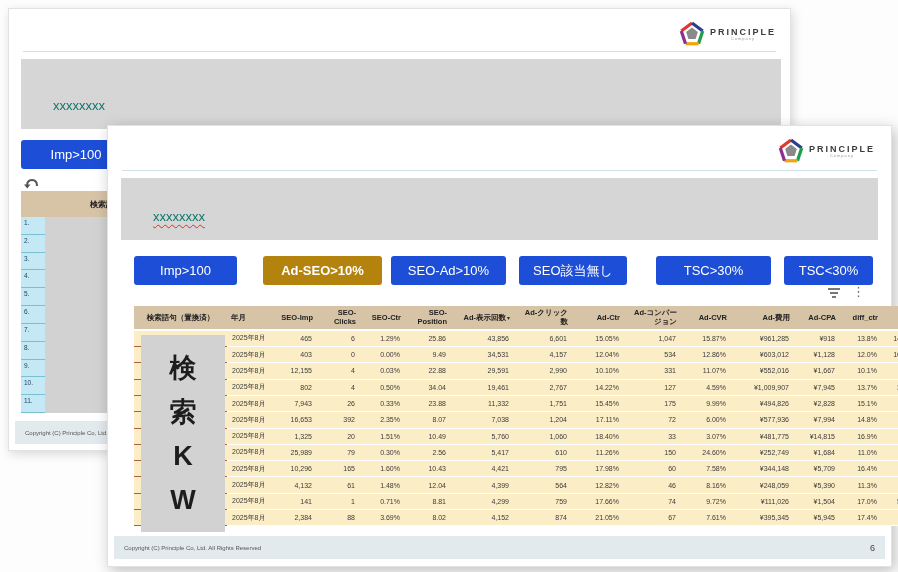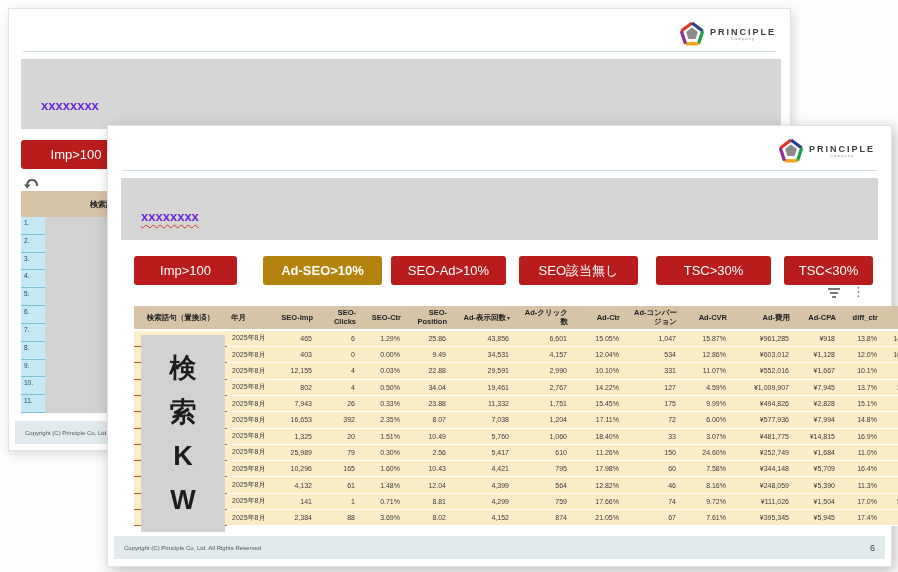--- a/index.html
+++ b/index.html
@@ -3,30 +3,30 @@
 <meta charset="utf-8">
 <style>
   html,body{margin:0;padding:0;width:898px;height:572px;background:#fdfdfd;overflow:hidden;
     font-family:"Liberation Sans","DejaVu Sans",sans-serif;}
   .slide{position:absolute;background:#fff;border:1px solid #e2e2e2;}
   .slide.back{left:8px;top:8px;width:781px;height:441px;box-shadow:2px 3px 10px rgba(0,0,0,.15);}
   .slide.front{left:107px;top:125px;width:783px;height:440px;box-shadow:3px 4px 14px rgba(0,0,0,.25);z-index:10;}
   .slide-title{position:absolute;left:22px;top:13px;font-size:16px;font-weight:bold;color:#111;letter-spacing:.2px;}
   .divider{position:absolute;left:14px;right:14px;height:1px;background:#cfe0e6;}
   .graybox{position:absolute;background:#d6d6d6;}
-  .ph-text{position:absolute;left:20px;bottom:16px;font-weight:bold;font-size:13px;color:#6d28d9;}
+  .ph-text{position:absolute;left:32px;bottom:16px;font-weight:normal;font-size:13px;color:#0f766e;}
   .ph-text.wavy{text-decoration:underline wavy #d93025;text-decoration-thickness:1px;text-underline-offset:3px;}
   
   .logo{position:absolute;display:flex;align-items:center;gap:5px;}
   .logo .mark{width:26px;height:26px;}
   .logo .wordwrap{display:flex;flex-direction:column;line-height:1;}
   .logo .word{font-size:9px;font-weight:bold;color:#3b3b3b;letter-spacing:2px;text-align:center;}
   .logo .sub{font-size:4px;color:#9a9a9a;text-align:center;letter-spacing:1px;}
   
-  .fbtn{position:absolute;height:29px;border-radius:3px;background:#b91c1c;color:#fff;
+  .fbtn{position:absolute;height:29px;border-radius:3px;background:#1d4ed8;color:#fff;
     font-size:13px;display:flex;align-items:center;justify-content:center;cursor:pointer;}
   .fbtn.active{background:#b3830e;font-weight:bold;}
   .filters{position:absolute;left:0;top:0;width:100%;height:0;}
   
   .funnel{display:inline-block;vertical-align:middle;}
   .funnel i{display:block;height:2px;background:#787878;margin:2px auto 0;}
   .kebab{font-size:13px;color:#6a6a6a;line-height:10px;letter-spacing:0;}
   
   table.sheet{border-collapse:collapse;table-layout:fixed;width:751px;}
   table.sheet th{background:#d7c3a5;color:#222;font-size:7.5px;font-weight:bold;padding:2px 4px;
@@ -139,21 +139,21 @@
   <div class="divider" style="top:44px;"></div>
 
   <div class="graybox" style="left:13px;top:52px;width:757px;height:62px;">
     <span class="ph-text wavy">xxxxxxxx</span>
   </div>
 
   <div class="filters">
       <div class="fbtn" style="left: 26px; width: 103px; top: 130px;">Imp&gt;100</div>
       <div class="fbtn active" style="left: 155px; width: 119px; top: 130px;">Ad-SEO&gt;10%</div>
       <div class="fbtn" style="left: 283px; width: 115px; top: 130px;">SEO-Ad&gt;10%</div>
-      <div class="fbtn" style="left: 411px; width: 119px; top: 130px;">SEO該当無し</div>
+      <div class="fbtn" style="left: 411px; width: 108px; top: 130px;">SEO該当無し</div>
       <div class="fbtn" style="left: 548px; width: 115px; top: 130px;">TSC&gt;30%</div>
       <div class="fbtn" style="left: 676px; width: 89px; top: 130px;">TSC&lt;30%</div>
     </div>
 
   <div style="position:absolute;right:26px;top:160px;display:flex;gap:12px;align-items:center;">
     <span class="funnel">
         <i style="width:12px"></i>
         <i style="width:8px"></i>
         <i style="width:4px"></i>
       </span>

